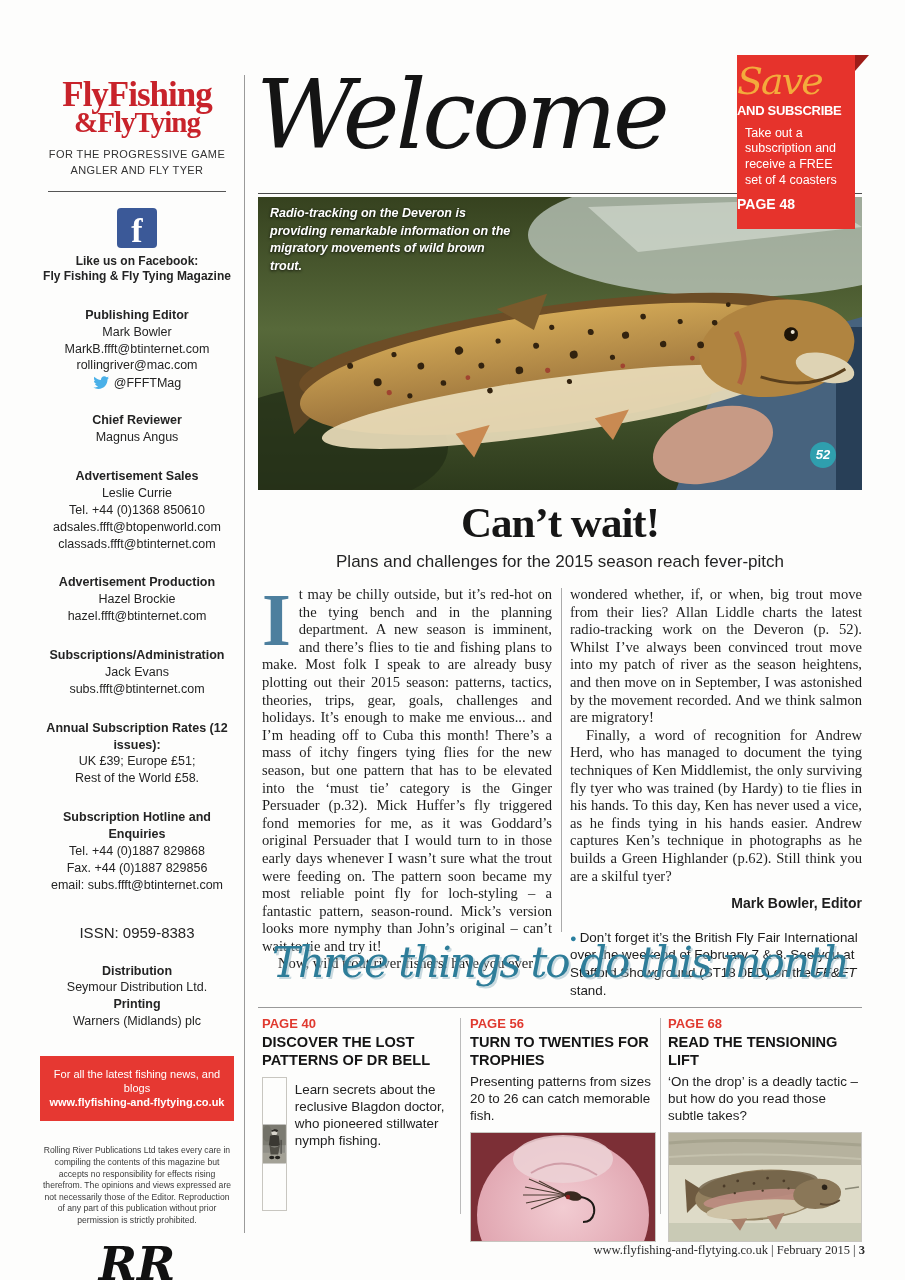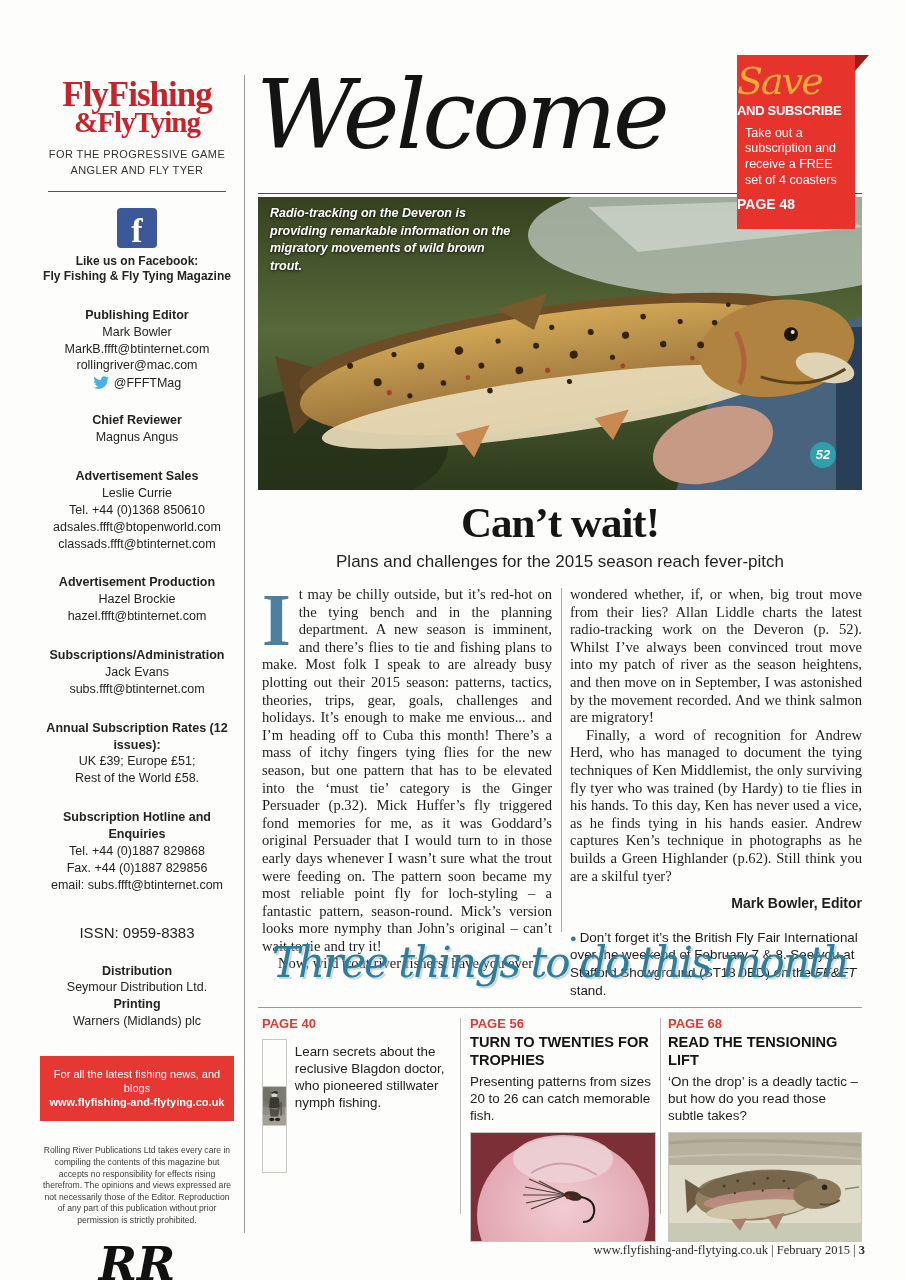--- a/index.html
+++ b/index.html
@@ -277,20 +277,21 @@
       </div>
     </div>
   </div>
 
   <div class="tt-head">Three things to do this month</div>
   <div class="tt-rule"></div>
 
   <div class="tt">
     <div class="tt-col ttc1">
       <div class="tt-page">PAGE 40</div>
+      <div class="tt-title">DISCOVER THE LOST PATTERNS OF DR BELL</div>
       <div class="tt-row">
         <svg class="imgframe" width="78" height="132" viewBox="0 0 78 132">
           <rect width="78" height="132" fill="#8f8e86"></rect>
           <rect x="0" y="0" width="78" height="70" fill="#7c7b72"></rect>
           <ellipse cx="14" cy="30" rx="16" ry="28" fill="#6e6d64" opacity=".7"></ellipse>
           <rect x="0" y="96" width="78" height="36" fill="#a3a196"></rect>
           <ellipse cx="39" cy="26" rx="10" ry="11" fill="#d8d5cc"></ellipse>
           <path d="M28 20 Q39 10 52 19 L48 26 Q39 20 30 25 Z" fill="#2f2d28"></path>
           <path d="M24 38 Q39 32 54 38 L58 70 Q39 78 20 70 Z" fill="#3a3832"></path>
           <path d="M22 70 Q39 86 58 70 L52 102 L26 102 Z" fill="#504e46"></path>

